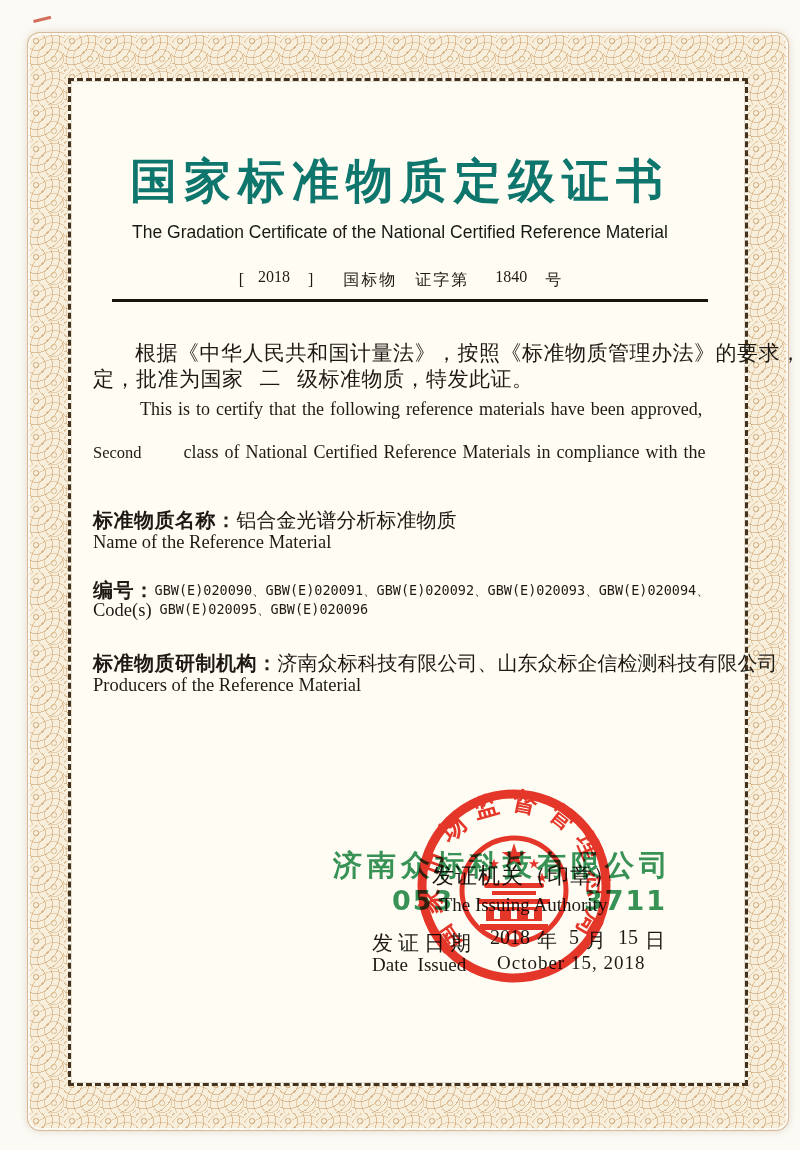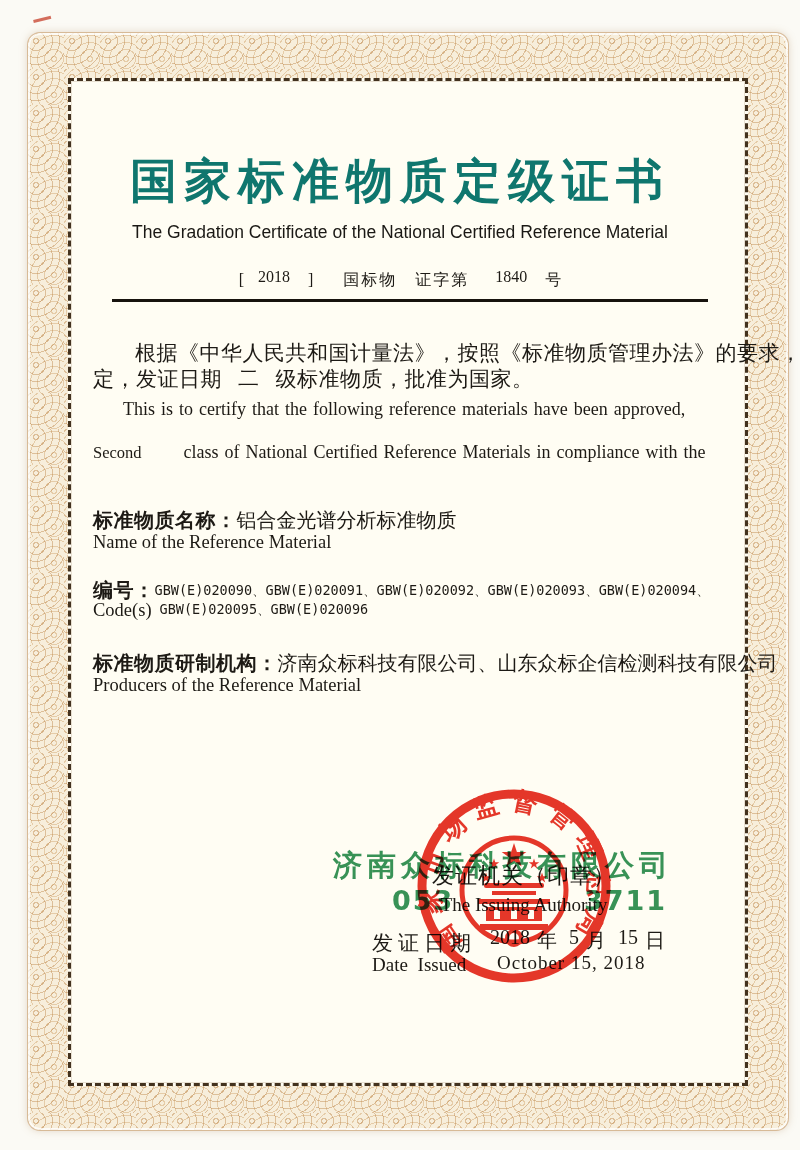--- a/index.html
+++ b/index.html
@@ -45,21 +45,21 @@
   .certline .g2{margin-left:26px;letter-spacing:2px;}
   .certline .g3{margin:0 14px 0 22px;}
   .rule{left:112px;top:299px;width:596px;height:2.5px;background:#17130d;}
 
   .bodycn{font-size:21px;letter-spacing:.5px;}
   .cn1{left:93px;top:339px;width:632px;text-indent:42px;}
   .cn2{left:93px;top:365px;width:632px;}
   .grade-cn{display:inline-block;margin:0 16px;position:relative;top:-1px;}
 
   .bodyen{font-size:18px;word-spacing:1.5px;}
-  .en1{left:93px;top:399px;text-indent:30px;}
+  .en1{left:110px;top:399px;text-indent:30px;}
   .en2{left:93px;top:421px;}
   .en3{left:93px;top:442px;}
   .en4{left:93px;top:463px;}
   .grade-en{display:inline-block;margin-right:42px;font-size:16.5px;}
 
   .flab{font-weight:700;font-size:20px;letter-spacing:.5px;}
   .fval{font-size:20px;font-family:Liberation Serif, serif;}
   .fen{font-size:18.5px;font-family:"Liberation Serif",serif;}
   .name-row{left:93px;top:507px;}
   .name-en{left:93px;top:532px;}
@@ -107,21 +107,21 @@
       <span class="raised g1">2018</span>
       <span class="cn">]</span>
       <span class="cn g2">国标物　证字第</span>
       <span class="raised g3">1840</span>
       <span class="cn">号</span>
     </div>
     <div class="abs rule"></div>
 
     <div class="abs cn bodycn cn1">根据《中华人民共和国计量法》，按照《标准物质管理办法》的要求，经鉴</div>
     <div class="abs cn bodycn cn2">
-      <span>定，发证日期</span><span class="grade-cn">二</span><span>级标准物质，批准为国家。</span>
+      <span>定，批准为国家</span><span class="grade-cn">二</span><span>级标准物质，特发此证。</span>
     </div>
 
     <div class="abs en bodyen en1">This is to certify that the following reference materials have been approved,</div>
     <div class="abs en bodyen en3">
       <span class="grade-en">Second</span><span>class of National Certified Reference Materials in compliance with the</span>
     </div>
 
     <div class="abs name-row">
       <span class="flab">标准物质名称：</span><span class="fval">铝合金光谱分析标准物质</span>
     </div>

